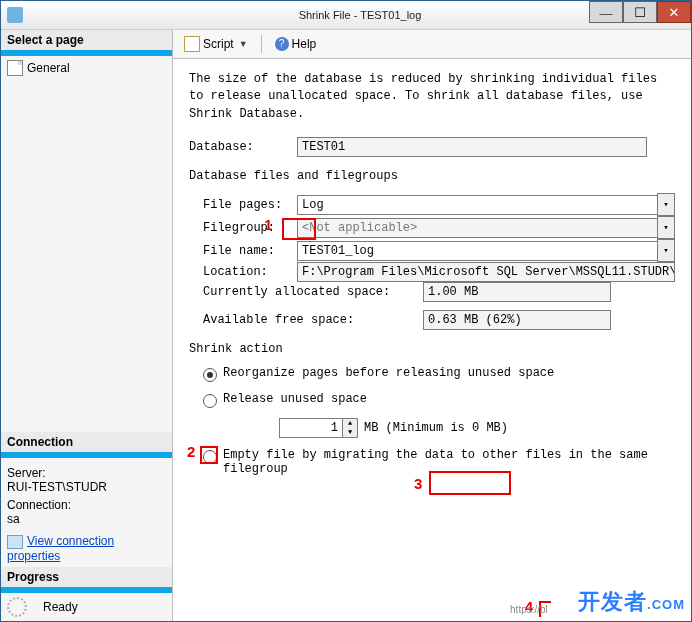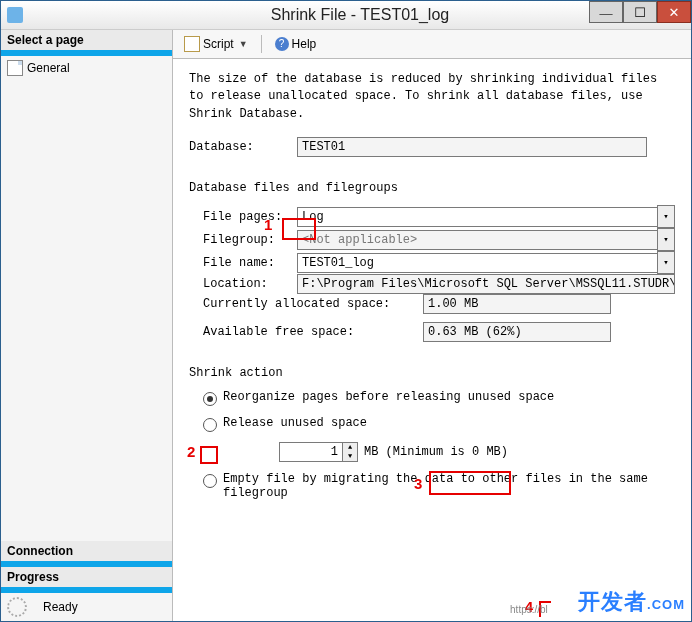--- a/index.html
+++ b/index.html
@@ -1,19 +1,19 @@
 <!DOCTYPE html>
 <html><head>
 <meta charset="utf-8">
 <style>
 html,body{margin:0;padding:0;font-family:"Microsoft YaHei","Segoe UI",Tahoma,sans-serif;font-size:12px;color:#000;background:#fff}
 .window{width:692px;height:622px;border:1px solid #2b5f8e;box-sizing:border-box;display:flex;flex-direction:column;position:relative;background:#fff}
 .titlebar{height:28px;background:linear-gradient(#fff,#e8e8e8);display:flex;align-items:center;border-bottom:1px solid #ccc;position:relative}
 .titlebar .icon{width:16px;height:16px;margin:0 6px;background:#6db3e8;border-radius:2px}
-.titlebar .title{flex:1;text-align:center;font-family:Tahoma,sans-serif;font-size:16px;color:#222}
+.titlebar .title{flex:1;text-align:center;font-family:Tahoma,sans-serif;font-size:11px;color:#222}
 .winbtns{display:flex;position:absolute;right:0;top:0}
 .winbtn{width:34px;height:22px;border:1px solid #666;background:#d8d8d8;display:flex;align-items:center;justify-content:center;font-family:Tahoma;font-size:13px;line-height:1;box-sizing:border-box}
 .winbtn.close{background:#c94f3d;color:#fff;border-color:#8a2e20}
 .body{flex:1;display:flex;overflow:hidden}
 .sidebar{width:172px;background:#f5f5f5;border-right:1px solid #bbb;display:flex;flex-direction:column;box-sizing:border-box}
 .panel-hdr{padding:3px 6px;font-weight:bold;font-size:12px;color:#000;border-bottom:6px solid #0ea5e9;background:#eaeaea}
 .panel-body{padding:4px 6px;font-size:12px}
 .general-row{display:flex;align-items:center;gap:4px}
 .icon-sheet{width:14px;height:14px;background:#fff;border:1px solid #888;position:relative}
 .icon-sheet:after{content:"";position:absolute;right:0;top:0;width:4px;height:4px;background:#cde}
@@ -33,21 +33,21 @@
 .content{flex:1;padding:12px 16px 8px 16px;font-family:"Courier New",monospace;font-size:12px;color:#000;overflow:hidden;position:relative}
 .desc{margin-bottom:14px;line-height:1.45}
 .row{display:flex;align-items:center;margin-bottom:0}
 .row .lab{width:108px}
 .row.sub .lab{margin-left:14px;width:94px}
 .txtbox{border:1px solid #7a7a7a;padding:2px 4px;background:#fff;font-family:"Courier New",monospace;font-size:12px;box-sizing:border-box}
 .txtbox.ro{background:#f4f4f4}
 .combo{display:flex;align-items:center}
 .combo .txtbox{flex:1;border-right:none}
 .combo .dd{width:16px;height:21px;border:1px solid #7a7a7a;background:#eee;display:flex;align-items:center;justify-content:center;font-size:9px}
-.section-lab{margin:24px 0 10px 0}
+.section-lab{margin:12px 0 10px 0}
 .field-row2{display:flex;align-items:center;margin-bottom:8px}
 .field-row2 .lab2{width:220px;margin-left:14px}
 .field-row2 .val{width:188px}
 .shrink-opts{margin-top:6px}
 .opt{display:flex;align-items:flex-start;gap:6px;margin-bottom:10px;margin-left:14px}
 .radio{width:12px;height:12px;border:1px solid #555;border-radius:50%;margin-top:2px;display:flex;align-items:center;justify-content:center;flex:none}
 .radio.sel:after{content:"";width:6px;height:6px;background:#333;border-radius:50%}
 .shrink-to{display:flex;align-items:center;margin:4px 0 10px 44px}
 .shrink-to .lab3{width:150px}
 .spin{display:flex;align-items:center}
@@ -78,20 +78,31 @@
     <div class="sidebar">
       <div class="panel-hdr">Select a page</div>
       <div class="panel-body" style="flex:1">
         <div class="general-row">
           <span class="icon-sheet"></span>
           <span>General</span>
         </div>
       </div>
 
       <div class="panel-hdr">Connection</div>
+      <div class="panel-body conn-body">
+        <div class="lbl">Server:</div>
+        <div>RUI-TEST\STUDR</div>
+        <div class="lbl">Connection:</div>
+        <div>sa</div>
+        <div style="margin-top:8px">
+          <span class="link">
+            <span class="icon-prop"></span><span>View connection properties</span>
+          </span>
+        </div>
+      </div>
 
       <div class="panel-hdr">Progress</div>
       <div class="panel-body">
         <div class="progress-row">
           <div class="spinner"></div>
           <span>Ready</span>
         </div>
       </div>
     </div>
 

